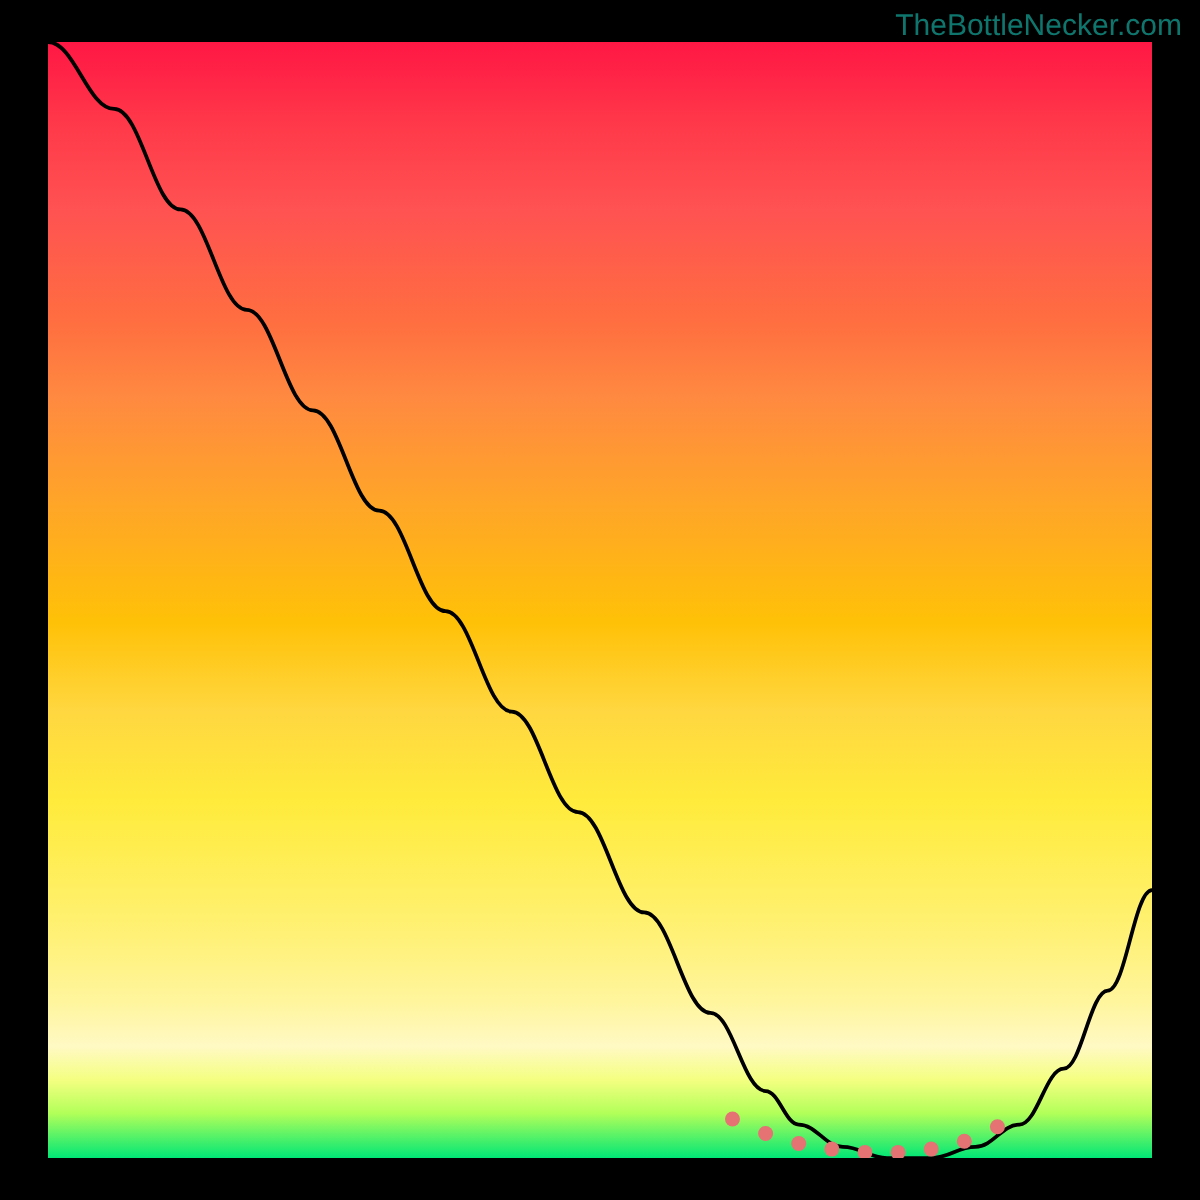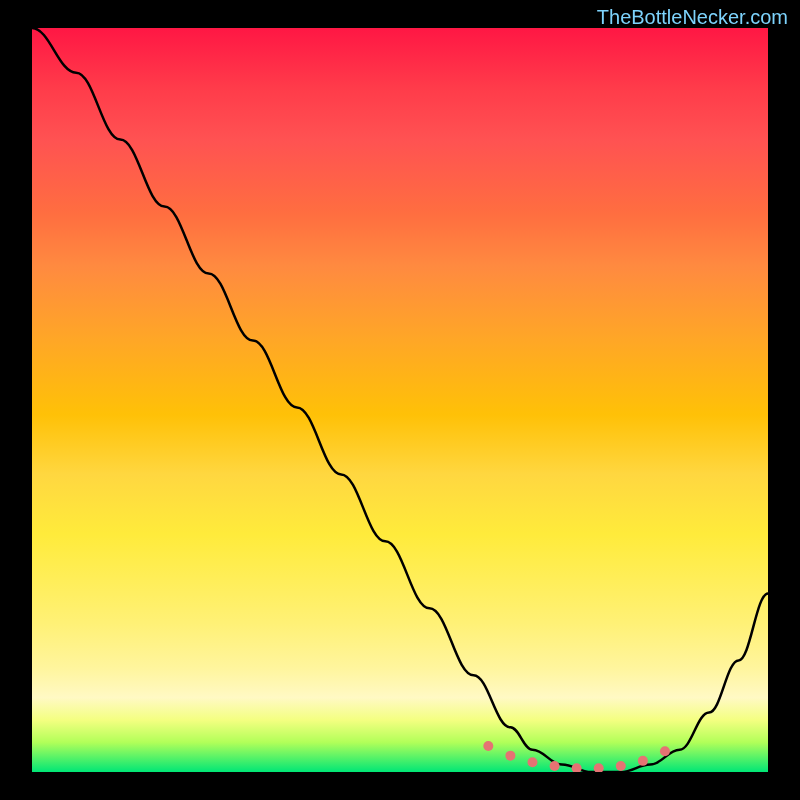--- a/index.html
+++ b/index.html
@@ -7,21 +7,21 @@
     width: 800px;
     height: 800px;
     background: #000;
     position: relative;
     font-family: Arial, sans-serif;
   }
   .watermark {
     position: absolute;
     top: 6px;
     right: 12px;
-    color: #7dd3fc;
+    color: #0f766e;
     font-size: 20px;
     font-weight: 500;
     z-index: 10;
   }
   .plot-area {
     position: absolute;
     left: 32px;
     top: 28px;
     width: 736px;
     height: 744px;

